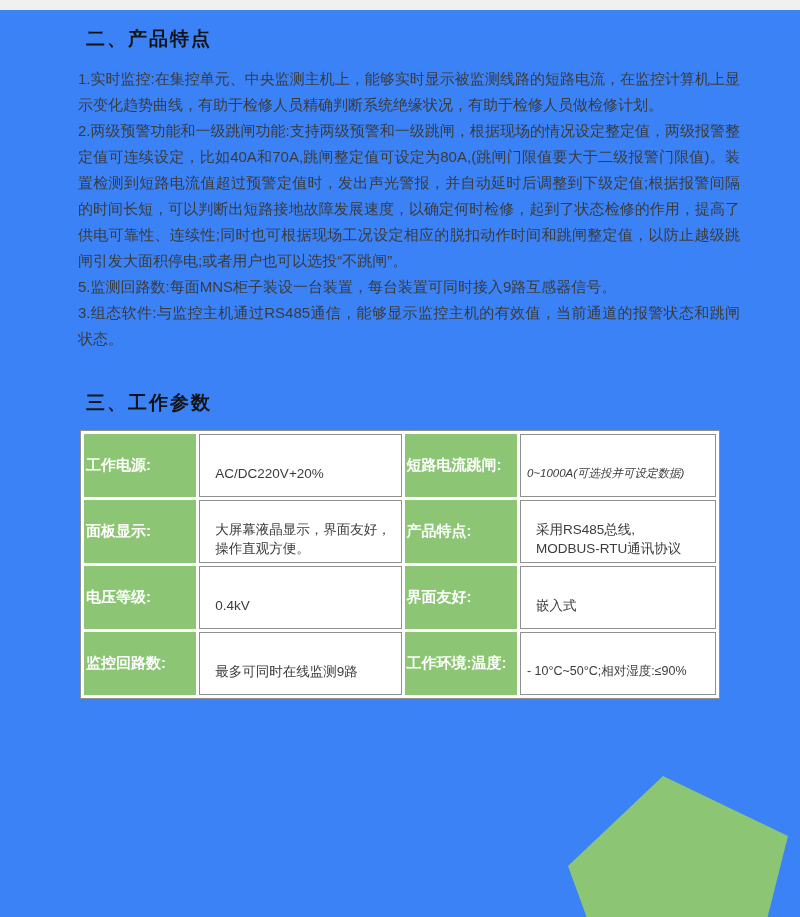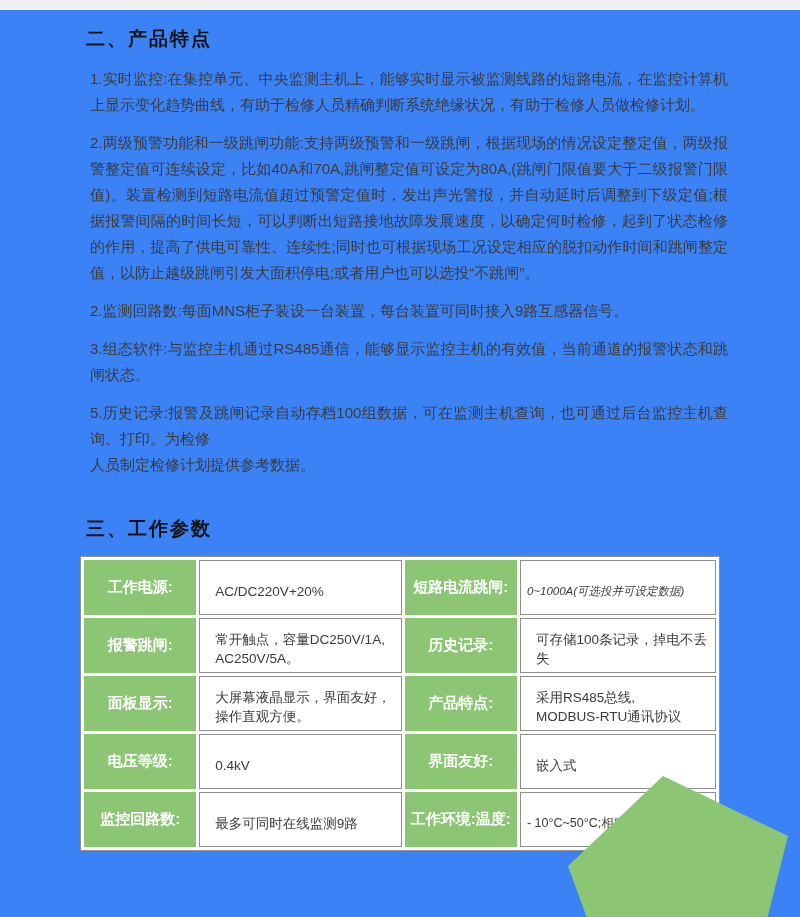--- a/index.html
+++ b/index.html
@@ -25,21 +25,21 @@
     width: 662px;
   }
   h2.section-title {
     margin: 0 0 14px 8px;
     font-size: 19px;
     font-weight: 700;
     color: #141414;
     letter-spacing: 2px;
   }
   .body-text p {
-    margin: 12px;
+    margin: 0;
     font-size: 15px;
     line-height: 26px;
     text-align: justify;
     white-space: pre-line;
     color: #3b3b3b;
   }
   .section-params { margin-top: 38px; }
   table.params-table {
     margin-left: 2px;
     border-collapse: separate;
@@ -48,29 +48,29 @@
     table-layout: fixed;
     width: 640px;
     background: #ffffff;
   }
   table.params-table td { height: 40px; overflow: hidden; }
   td.label-cell {
     background: #8cc674;
     color: #ffffff;
     font-weight: 700;
     font-size: 15px;
-    text-align: center;
+    text-align: left;
     padding: 2px 2px;
   }
   td.value-cell {
     border: 1px solid #8f8f8f;
     background: #ffffff;
     font-size: 13.5px;
     color: #3b3b3b;
-    padding: 10px 6px 3px 15px;
+    padding: 18px 6px 3px 15px;
     white-space: pre-line;
     line-height: 19px;
   }
   td.value-cell.nowrap-sm { font-size: 11.5px; white-space: nowrap; padding-left: 6px; font-style: italic; }
   td.value-cell.nowrap-md { font-size: 12.5px; white-space: nowrap; padding-left: 6px; }
   .col-l { width: 110px; }
   .col-v1 { width: 198px; }
   .col-v2 { width: 192px; }
   .pentagon {
     position: absolute;
@@ -85,49 +85,40 @@
 <div class="page">
   <div class="top-strip"></div>
 
   <div class="content">
 
     <h2 class="section-title">二、产品特点</h2>
 
     <div class="body-text">
       <p>1.实时监控:在集控单元、中央监测主机上，能够实时显示被监测线路的短路电流，在监控计算机上显示变化趋势曲线，有助于检修人员精确判断系统绝缘状况，有助于检修人员做检修计划。</p>
       <p>2.两级预警功能和一级跳闸功能:支持两级预警和一级跳闸，根据现场的情况设定整定值，两级报警整定值可连续设定，比如40A和70A,跳闸整定值可设定为80A,(跳闸门限值要大于二级报警门限值)。装置检测到短路电流值超过预警定值时，发出声光警报，并自动延时后调整到下级定值;根据报警间隔的时间长短，可以判断出短路接地故障发展速度，以确定何时检修，起到了状态检修的作用，提高了供电可靠性、连续性;同时也可根据现场工况设定相应的脱扣动作时间和跳闸整定值，以防止越级跳闸引发大面积停电;或者用户也可以选投“不跳闸”。</p>
-      <p>2.监测回路数:每面MNS柜子装设一台装置，每台装置可同时接入9路互感器信号。</p>
+      <p>5.监测回路数:每面MNS柜子装设一台装置，每台装置可同时接入9路互感器信号。</p>
       <p>3.组态软件:与监控主机通过RS485通信，能够显示监控主机的有效值，当前通道的报警状态和跳闸状态。</p>
-      <p>5.历史记录:报警及跳闸记录自动存档100组数据，可在监测主机查询，也可通过后台监控主机查询、打印。为检修
-人员制定检修计划提供参考数据。</p>
     </div>
 
     <div class="section-params">
       <h2 class="section-title">三、工作参数</h2>
 
       <table class="params-table">
         <colgroup>
           <col class="col-l">
             <col class="col-v1">
             <col class="col-l">
             <col class="col-v2">
         </colgroup>
         <tbody>
           <tr>
             <td class="label-cell">工作电源:</td>
             <td class="value-cell">AC/DC220V+20%</td>
             <td class="label-cell">短路电流跳闸:</td>
             <td class="value-cell nowrap-sm">0~1000A(可选投并可设定数据)</td>
-          </tr>
-          <tr>
-            <td class="label-cell">报警跳闸:</td>
-            <td class="value-cell">常开触点，容量DC250V/1A,
-AC250V/5A。</td>
-            <td class="label-cell">历史记录:</td>
-            <td class="value-cell">可存储100条记录，掉电不丢失</td>
           </tr>
           <tr>
             <td class="label-cell">面板显示:</td>
             <td class="value-cell">大屏幕液晶显示，界面友好，
 操作直观方便。</td>
             <td class="label-cell">产品特点:</td>
             <td class="value-cell">采用RS485总线,
 MODBUS-RTU通讯协议</td>
           </tr>
           <tr>

